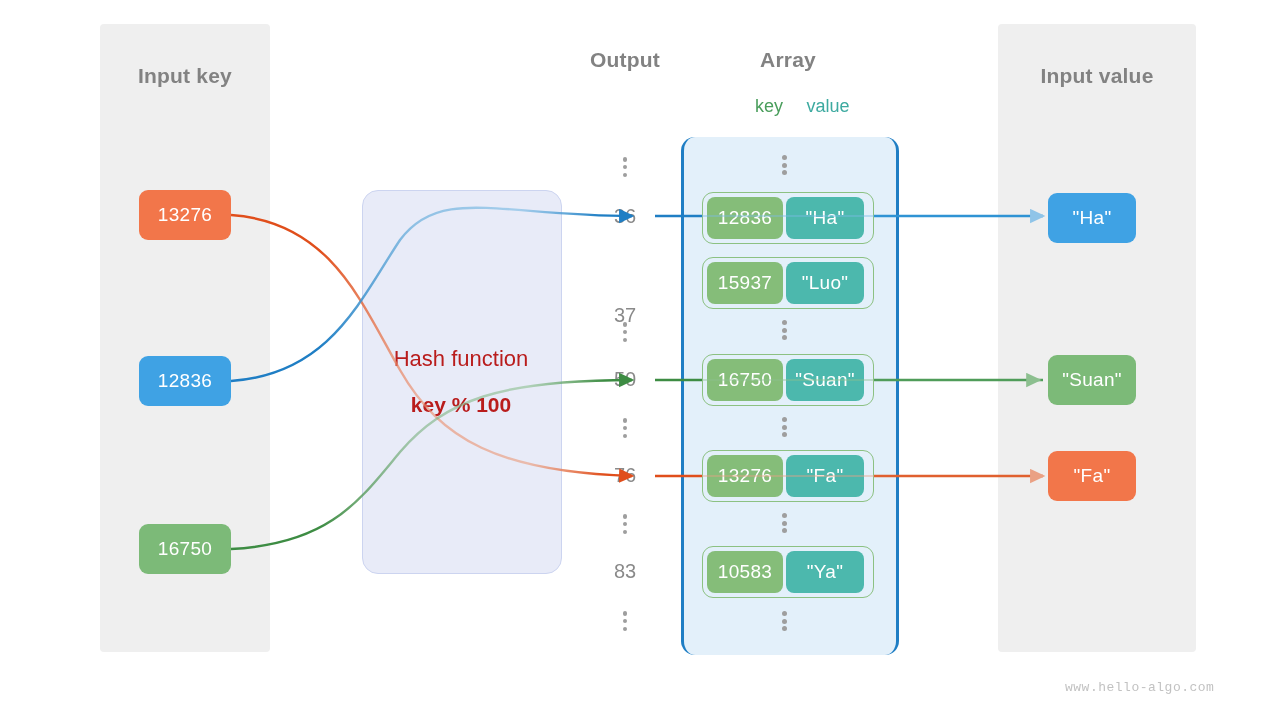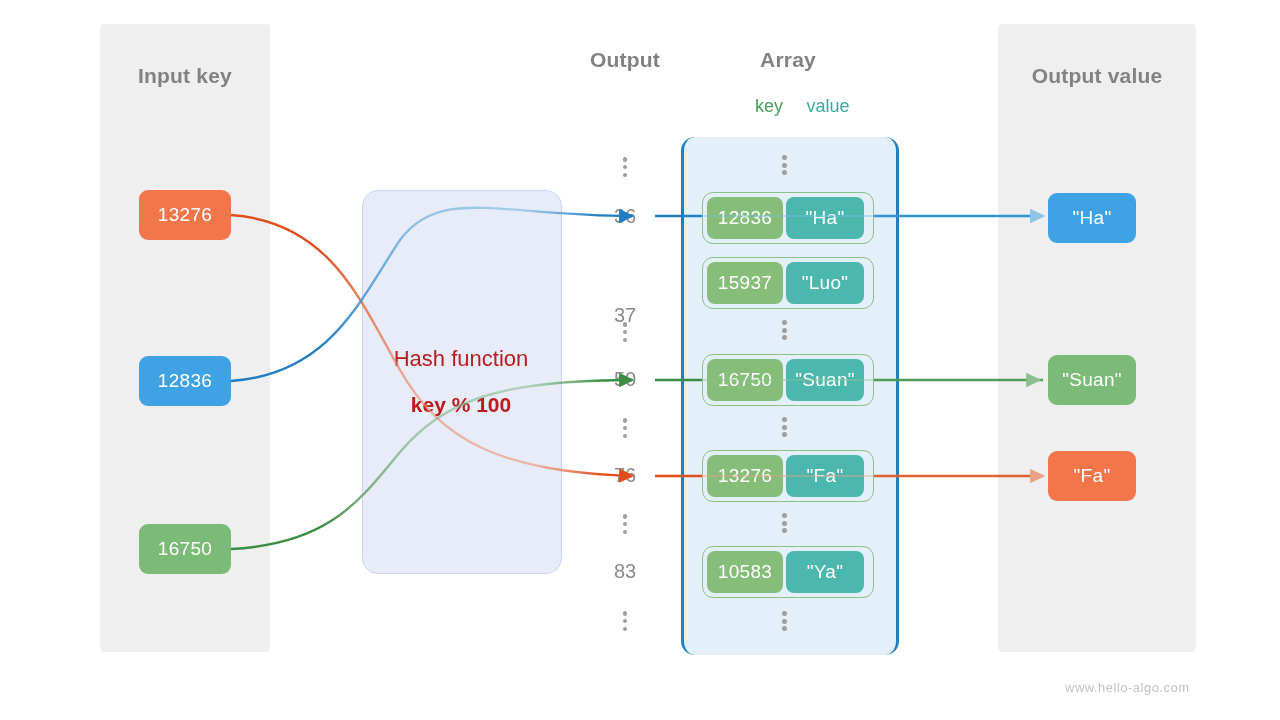--- a/index.html
+++ b/index.html
@@ -83,21 +83,21 @@
   }
   .cell.k{background:#85bd79;width:76px;}
   .cell.v{background:#4cb8ad;width:78px;}
 
   
   .caption{
     position:absolute;font-size:20px;color:#6f6f6f;white-space:nowrap;
   }
   .watermark{
     position:absolute;font-size:13px;color:#c2c2c2;white-space:nowrap;
-    font-family:Liberation Sans, sans-serif;letter-spacing:.5px;text-align:center;
+    font-family:Liberation Mono, monospace;letter-spacing:.5px;text-align:center;
   }
 
   svg.wires{position:absolute;left:0;top:0;width:1280px;height:720px;pointer-events:none;}
 </style>
 </head>
 <body>
 
 <div id="stage">
 
   <div class="panel" style="left:100px;top:24px;width:170px;height:628px;">
@@ -206,21 +206,21 @@
     <span class="cell v">"Ya"</span>
   </div>
 
   <div class="adots" style="left:782px;top:611px;">
     <i></i>
       <i></i>
       <i></i>
   </div>
 
   <div class="panel" style="left:998px;top:24px;width:198px;height:628px;">
-    <div class="panel-title">Output value</div>
+    <div class="panel-title">Input value</div>
   </div>
 
   <div class="pill blue" style="left:1048px;top:193px;width:88px;height:50px;">
     <span>"Ha"</span>
   </div>
   <div class="pill green" style="left:1048px;top:355px;width:88px;height:50px;">
     <span>"Suan"</span>
   </div>
   <div class="pill orange" style="left:1048px;top:451px;width:88px;height:50px;">
     <span>"Fa"</span>

